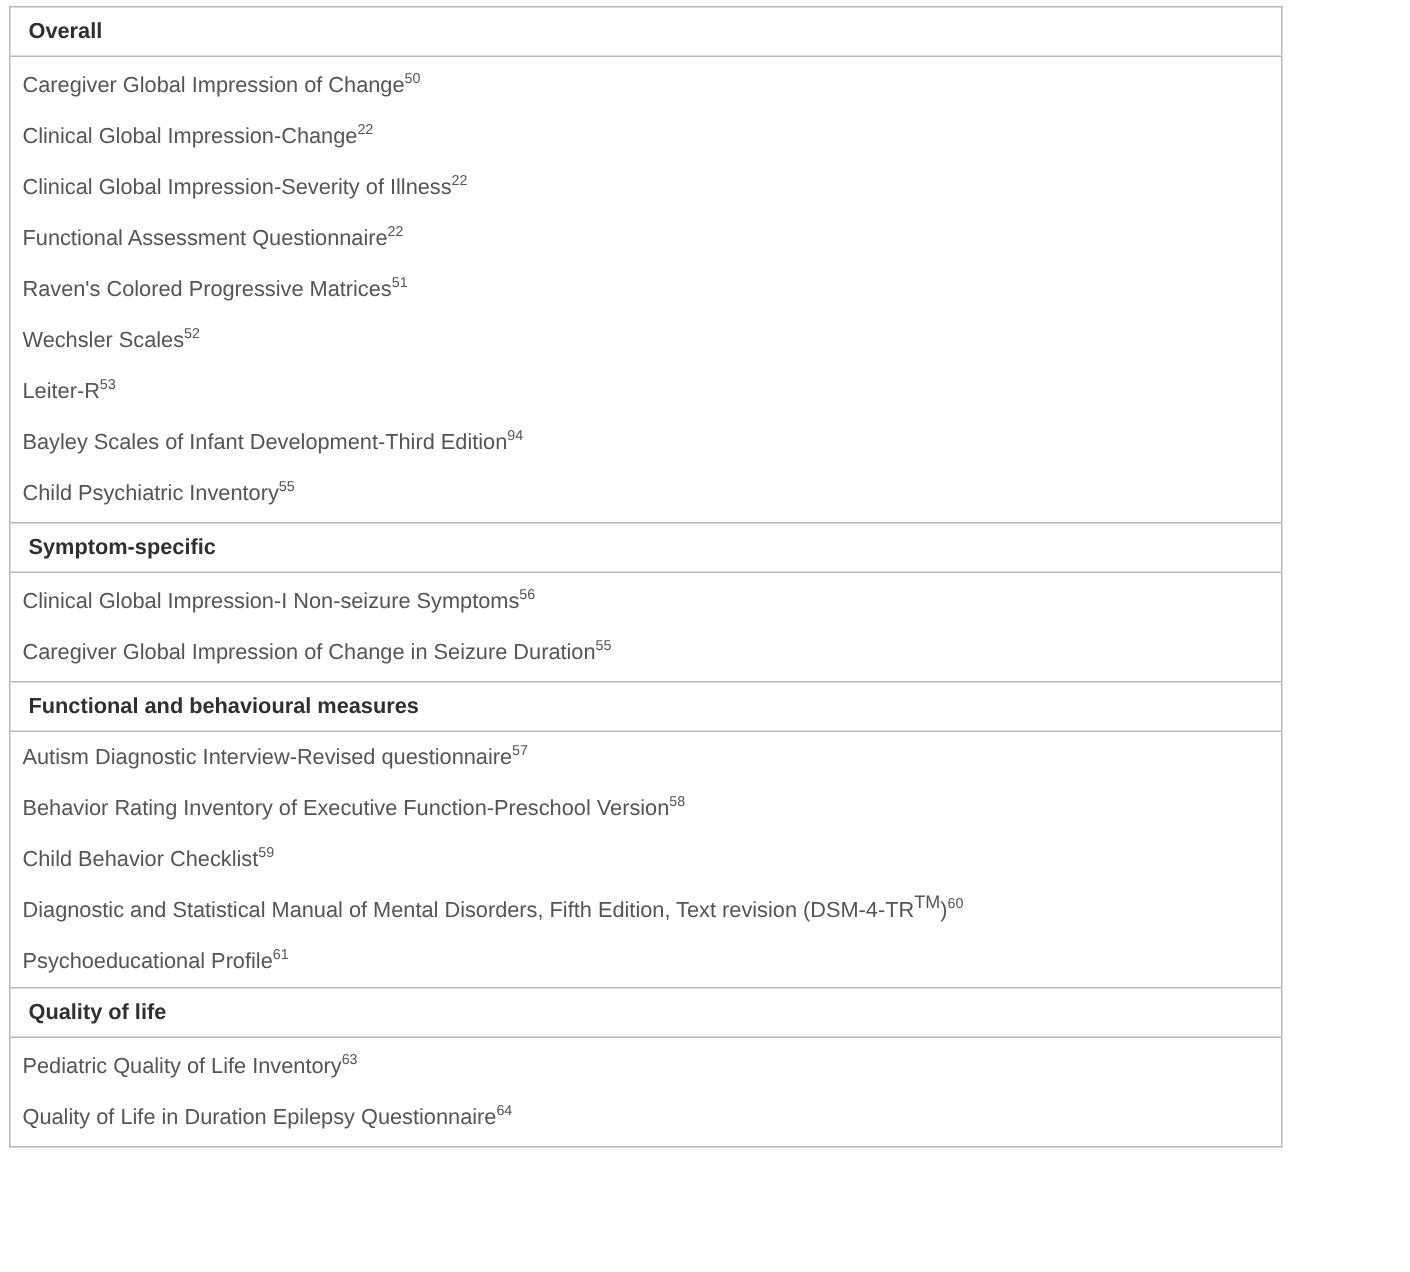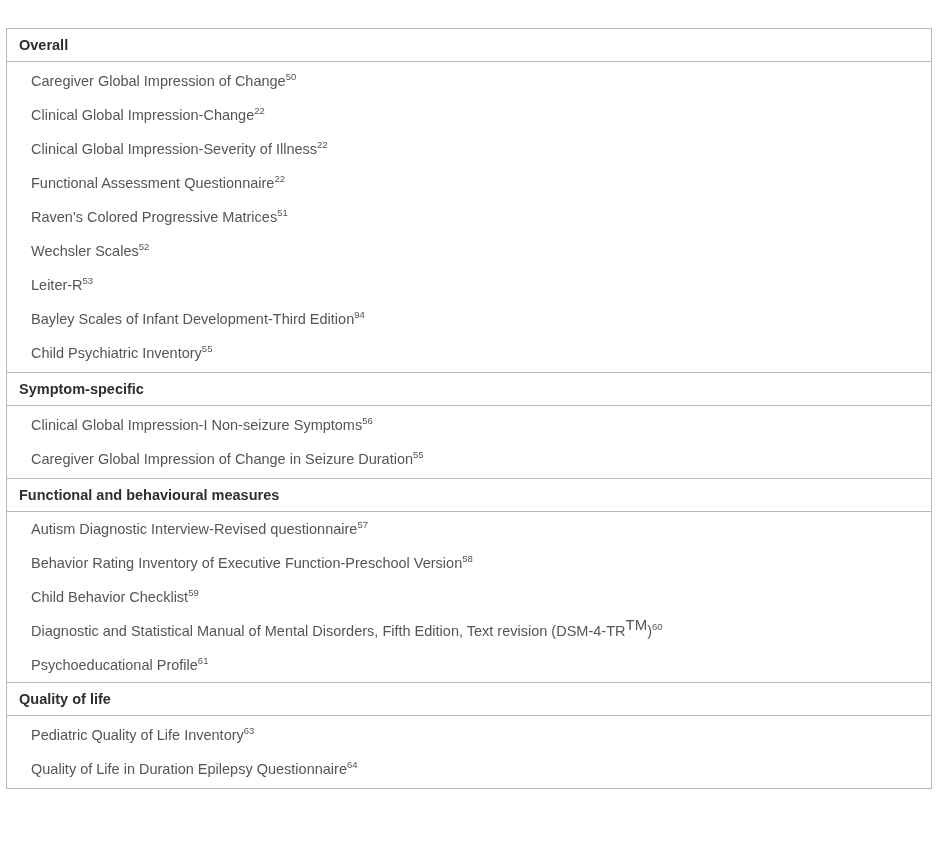--- a/index.html
+++ b/index.html
@@ -14,58 +14,57 @@
     color: #4a4a4a;
     -webkit-font-smoothing: antialiased;
   }
   .table-wrap {
     box-sizing: border-box;
     width: 940px;
     height: 848px;
     padding: 4px 6px 6px 6px;
   }
   table.measures {
-    width: 926px;
+    width: 849px;
     border-collapse: collapse;
     border: 1px solid #b9b9b9;
     table-layout: fixed;
-    margin-top: 24px;
   }
   table.measures tr.section-row > td {
     border-top: 1px solid #b9b9b9;
     border-bottom: 1px solid #b9b9b9;
     font-weight: bold;
     color: #2f2f2f;
     font-size: 14.5px;
     padding: 7px 12px 7px 12px;
     line-height: 18px;
   }
   table.measures tr.section-row.first > td {
     border-top: none;
   }
   table.measures tr.item-row > td {
     border: none;
     font-size: 14.5px;
     color: #555555;
-    padding: 8px 12px 8px 24px;
+    padding: 8px 12px 8px 8px;
     line-height: 18px;
   }
   table.measures tr.item-row.first-in-group > td {
     padding-top: 10px;
   }
   table.measures tr.item-row.last-in-group > td {
     padding-bottom: 10px;
   }
   sup {
     font-size: 9.5px;
     vertical-align: super;
     line-height: 0;
   }
   .tm {
-    font-size: 15px;
+    font-size: 12px;
     vertical-align: super;
     line-height: 0;
   }
 </style>
 </head>
 <body>
 
 <div class="table-wrap">
   <table class="measures">
     <tbody>

